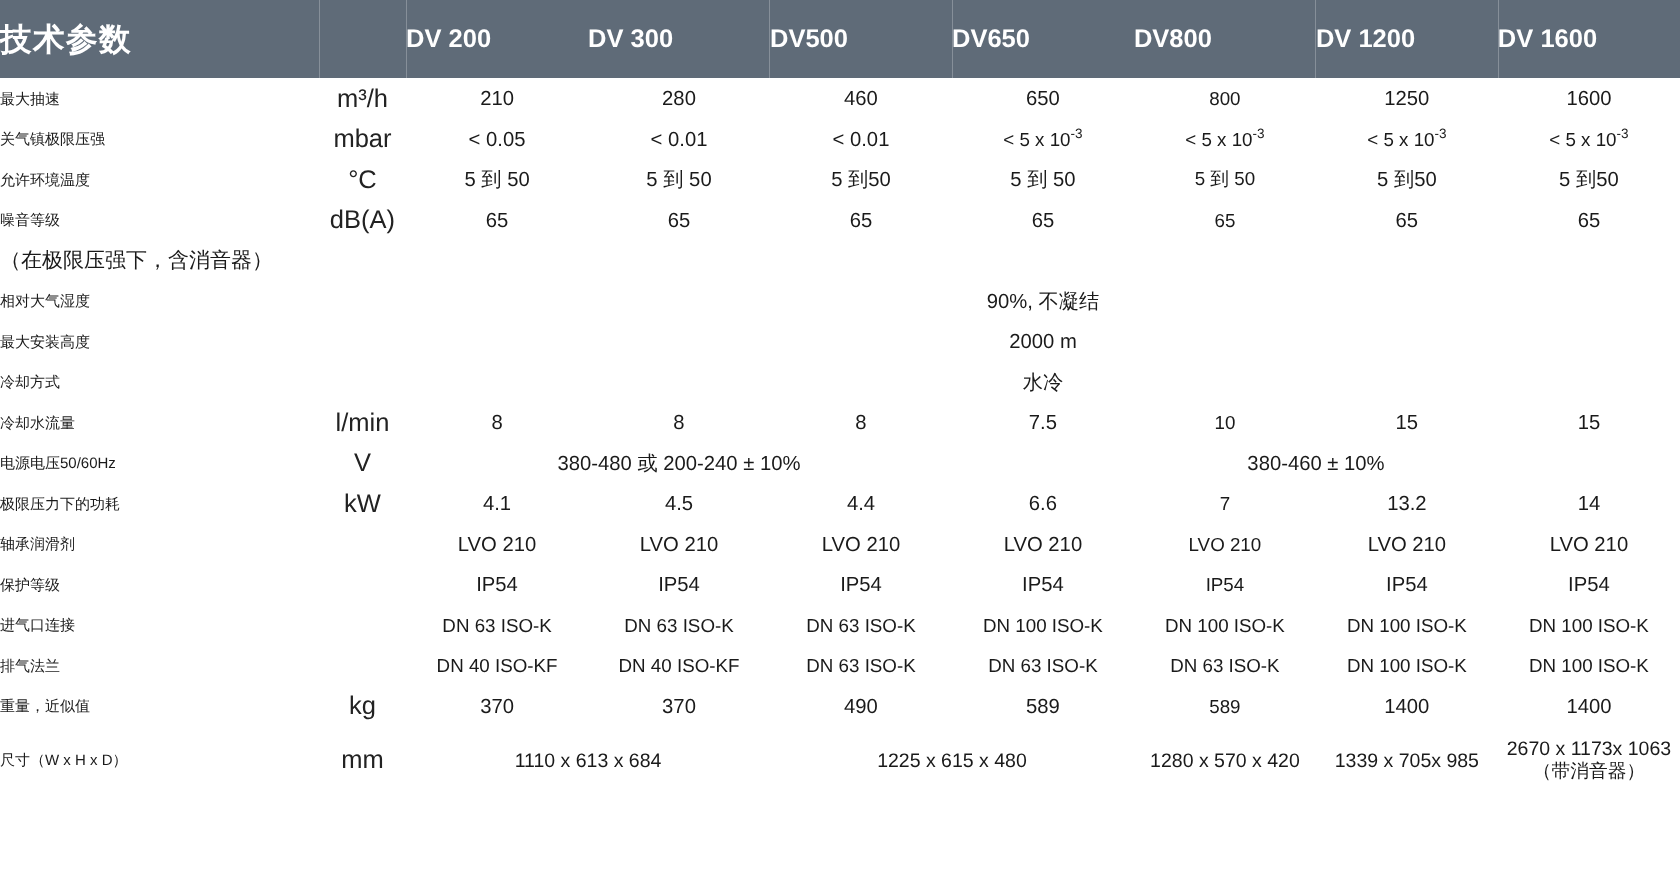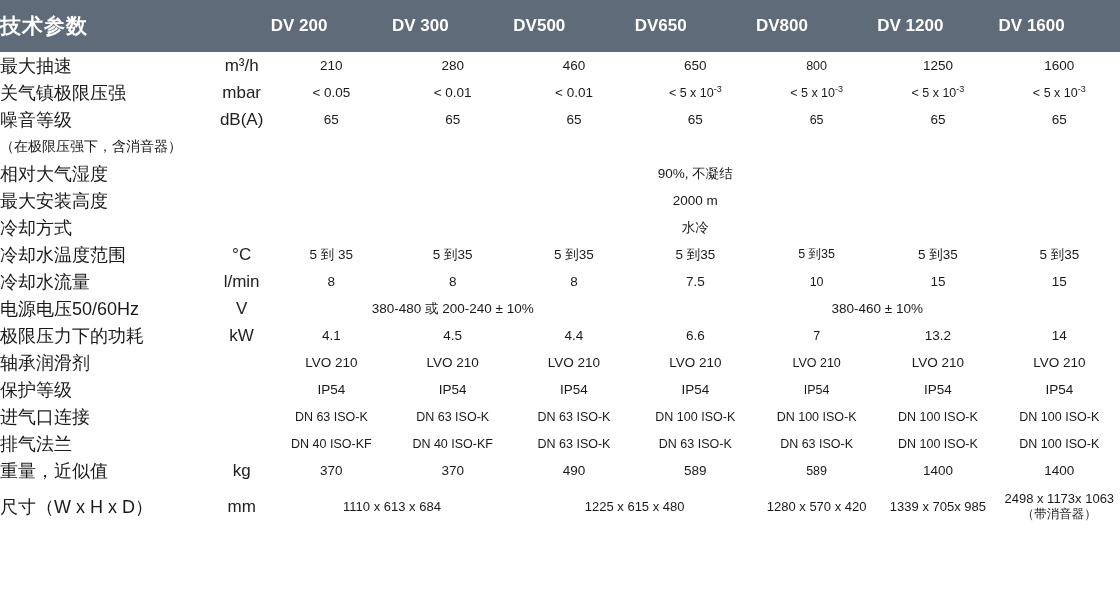--- a/index.html
+++ b/index.html
@@ -51,21 +51,21 @@
     font-weight: bold;
     text-align: left;
   }
   
   tbody tr {
     height: 27px;
   }
   td.label {
     text-align: left;
     padding-left: 4px;
-    font-size: 18px;
+    font-size: 10px;
     white-space: nowrap;
   }
   td.unit {
     text-align: center;
     font-size: 17px;
     color: #222;
   }
   td.val {
     text-align: center;
     font-size: 13.5px;
@@ -151,20 +151,31 @@
         <td class="unit">mbar</td>
         <td class="val">&lt; 0.05</td>
         <td class="val">&lt; 0.01</td>
         <td class="val">&lt; 0.01</td>
         <td class="val small">&lt; 5 x 10<span class="sup">-3</span></td>
         <td class="val small">&lt; 5 x 10<span class="sup">-3</span></td>
         <td class="val small">&lt; 5 x 10<span class="sup">-3</span></td>
         <td class="val small">&lt; 5 x 10<span class="sup">-3</span></td>
       </tr>
 
+      <tr>
+        <td class="label">允许环境温度</td>
+        <td class="unit">°C</td>
+        <td class="val">5 到 50</td>
+        <td class="val">5 到 50</td>
+        <td class="val">5 到50</td>
+        <td class="val">5 到 50</td>
+        <td class="val small">5 到 50</td>
+        <td class="val">5 到50</td>
+        <td class="val">5 到50</td>
+      </tr>
 
       <tr>
         <td class="label">噪音等级</td>
         <td class="unit">dB(A)</td>
         <td class="val">65</td>
         <td class="val">65</td>
         <td class="val">65</td>
         <td class="val">65</td>
         <td class="val small">65</td>
         <td class="val">65</td>
@@ -186,31 +197,20 @@
         <td class="unit"></td>
         <td class="span-all" colspan="7">2000 m</td>
       </tr>
 
       <tr>
         <td class="label">冷却方式</td>
         <td class="unit"></td>
         <td class="span-all" colspan="7">水冷</td>
       </tr>
 
-      <tr>
-        <td class="label">冷却水温度范围</td>
-        <td class="unit">°C</td>
-        <td class="val">5 到 35</td>
-        <td class="val">5 到35</td>
-        <td class="val">5 到35</td>
-        <td class="val">5 到35</td>
-        <td class="val small">5 到35</td>
-        <td class="val">5 到35</td>
-        <td class="val">5 到35</td>
-      </tr>
 
       <tr>
         <td class="label">冷却水流量</td>
         <td class="unit">l/min</td>
         <td class="val">8</td>
         <td class="val">8</td>
         <td class="val">8</td>
         <td class="val">7.5</td>
         <td class="val small">10</td>
         <td class="val">15</td>
@@ -302,20 +302,20 @@
       </tr>
 
       <tr class="tall">
         <td class="label dim-label">尺寸（W x H x D）</td>
         <td class="unit">mm</td>
         <td class="dim-val" colspan="2">1110 x 613 x 684</td>
         <td class="dim-val" colspan="2">1225 x 615 x 480</td>
         <td class="dim-val">1280 x 570 x 420</td>
         <td class="dim-val">1339 x 705x 985</td>
         <td class="dim-val">
-          <span>2498 x 1173x 1063</span>
+          <span>2670 x 1173x 1063</span>
           <span class="dim-sub">（带消音器）</span>
         </td>
       </tr>
 
     </tbody>
   </table>
 </div>
 
 </body></html>

